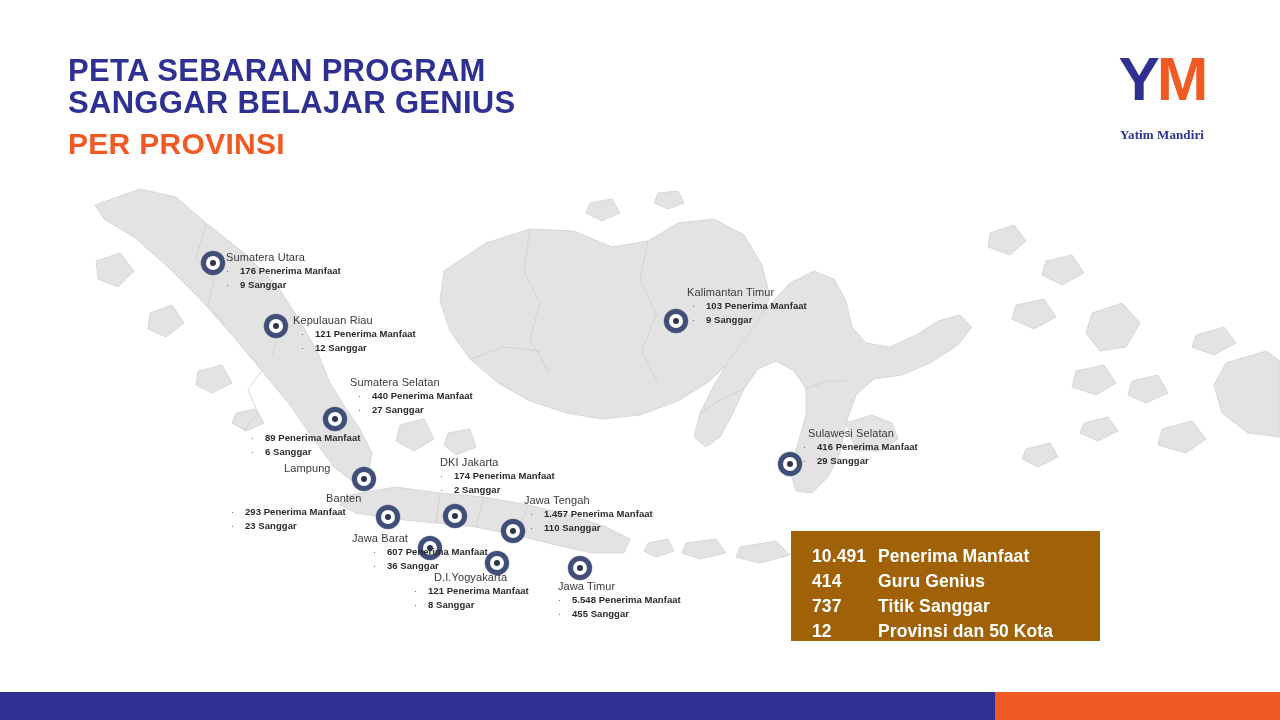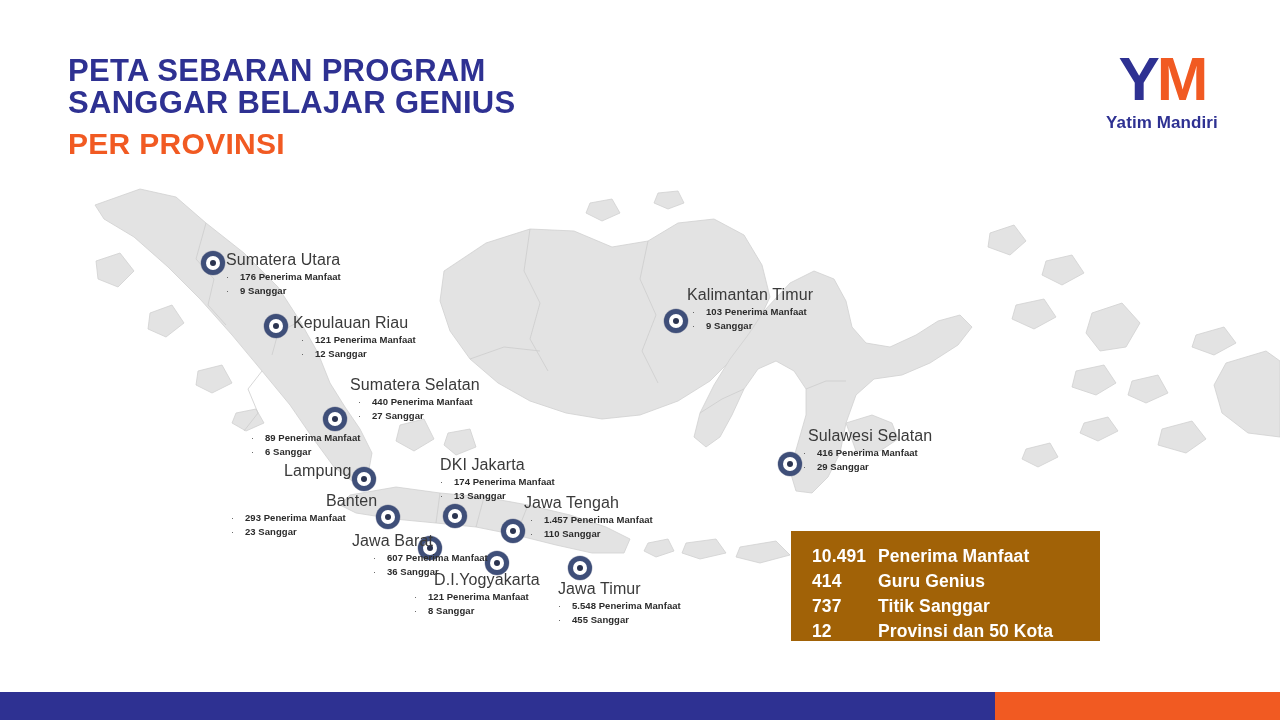--- a/index.html
+++ b/index.html
@@ -43,23 +43,24 @@
     position: absolute; left: 1102px; top: 48px;
     width: 120px; text-align: center;
   }
   #logo-mark {
     font-size: 62px; font-weight: bold; line-height: 1;
     letter-spacing: -3px;
   }
   #logo-y { color: #2e3192; }
   #logo-m { color: #f15a22; }
   #logo-name {
-    margin-top: 3px;
-    font-size: 17px; font-weight: bold; color: #2e3192;
+    margin-top: 17px;
+    font-size: 13px; font-weight: bold; color: #2e3192;
     letter-spacing: 0.1px;
+    font-family: Liberation Serif, serif;
   }
 
   
   #map-layer {
     position: absolute; left: 0; top: 175px;
     width: 1280px; height: 430px;
   }
   #map-layer svg { display: block; width: 1280px; height: 430px; }
 
   
@@ -80,21 +81,21 @@
     width: 6px; height: 6px; border-radius: 50%;
     background: #2b3450;
   }
 
   
   .prov {
     position: absolute;
     white-space: nowrap;
   }
   .prov-name {
-    font-size: 16px;
+    font-size: 11px;
     color: #3a3a3a;
     font-weight: normal;
     letter-spacing: 0.1px;
   }
   .prov-stats { margin-top: 1px; }
   .stat-row {
     display: flex; align-items: baseline;
     font-size: 9.5px; font-weight: bold; color: #2b2b2b;
     line-height: 1.45;
     letter-spacing: 0.05px;
@@ -326,21 +327,21 @@
 
   <div class="prov" style="left:440px; top:456px;">
     <div class="prov-name">DKI Jakarta</div>
     <div class="prov-stats">
       <div class="stat-row">
           <span class="stat-bullet">·</span>
           <span>174 Penerima Manfaat</span>
         </div>
       <div class="stat-row">
           <span class="stat-bullet">·</span>
-          <span>13 Sanggar</span>
+          <span>2 Sanggar</span>
         </div>
     </div>
   </div>
 
   <div class="prov" style="left:326px; top:492px;">
     <div class="prov-name">Banten</div>
     <div class="prov-stats" style="margin-left:-95px;">
       <div class="stat-row">
           <span class="stat-bullet">·</span>
           <span>293 Penerima Manfaat</span>

